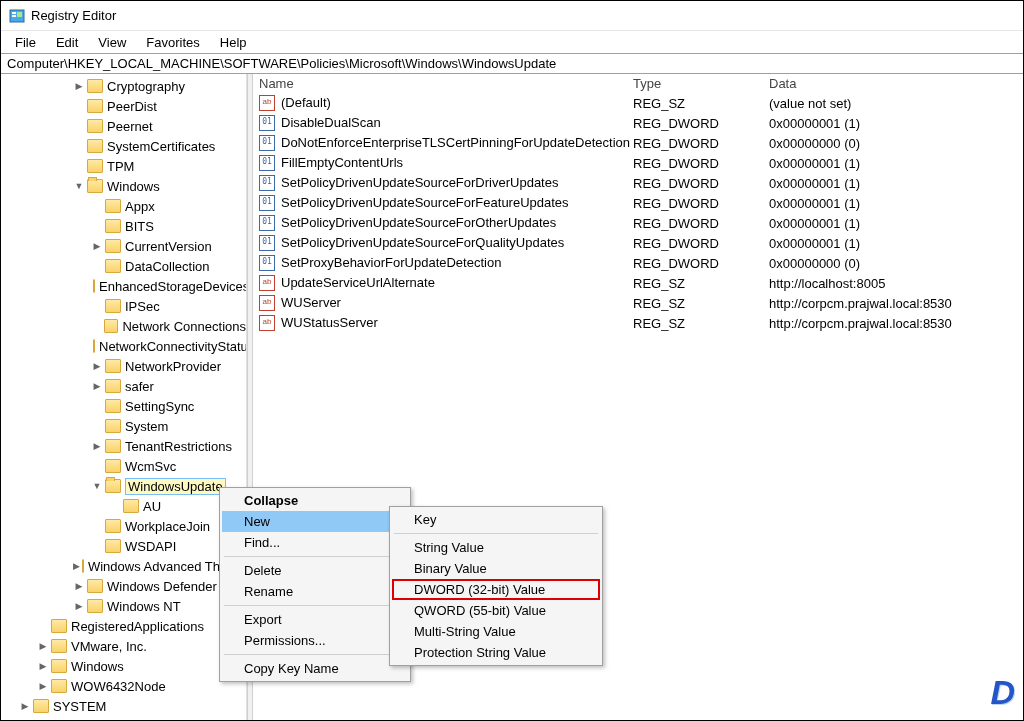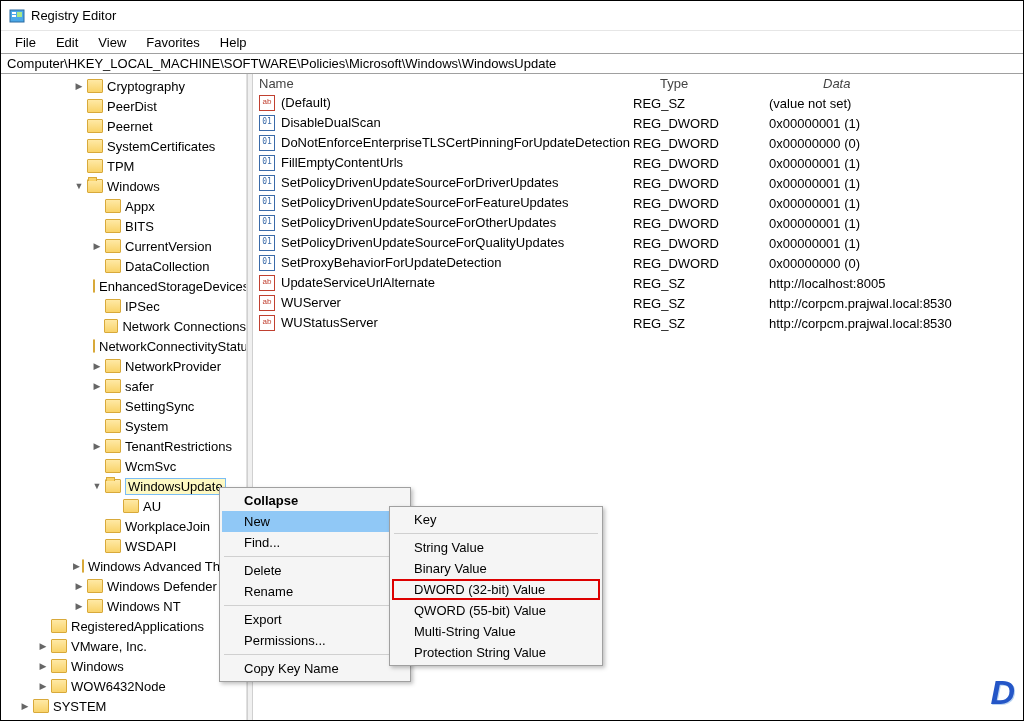--- a/index.html
+++ b/index.html
@@ -7,24 +7,24 @@
   .window { width:1024px; height:721px; border:1px solid #000; display:flex; flex-direction:column; overflow:hidden; position:relative; }
   .titlebar { display:flex; align-items:center; height:30px; padding:0 8px; border-bottom:1px solid #e6e6e6; }
   .titlebar .app-icon { width:16px; height:16px; margin-right:6px; }
   .menubar { display:flex; gap:4px; height:22px; align-items:center; padding:0 6px; }
   .menubar span { padding:1px 8px; }
   .addressbar { border-top:1px solid #a0a0a0; border-bottom:1px solid #a0a0a0; padding:2px 6px; font-size:13px; }
   .content { display:flex; flex:1; overflow:hidden; position:relative; }
   .tree { width:246px; overflow:auto; border-right:1px solid #e0e0e0; padding-top:2px; position:relative; }
   .splitter { width:6px; background:#f0f0f0; border-left:1px solid #d0d0d0; border-right:1px solid #d0d0d0; cursor:col-resize; }
   .list { flex:1; overflow:auto; position:relative; }
-  .list-header { display:flex; padding:2px 6px; color:#444; font-size:13px;gap:27px; }
+  .list-header { display:flex; padding:2px 6px; color:#444; font-size:13px; }
   .col-name { width:374px; }
   .col-type { width:136px; }
-  .col-data { flex:1;font-style:italic; }
+  .col-data { flex:1; }
   .row { display:flex; padding:2px 6px; align-items:center; }
   .row .icon { width:16px; height:16px; margin-right:6px; flex-shrink:0; }
   .row .name, .row .type, .row .data { white-space:nowrap; overflow:hidden; text-overflow:ellipsis; }
   .row .name { width:374px; display:flex; align-items:flex-start; }
   .row .type { width:136px; }
   .row .data { flex:1; }
 
   
   .node { display:flex; align-items:center; height:20px; white-space:nowrap; }
   .toggle { width:12px; height:12px; display:flex; align-items:center; justify-content:center; color:#666; font-size:9px; margin-right:2px;}

